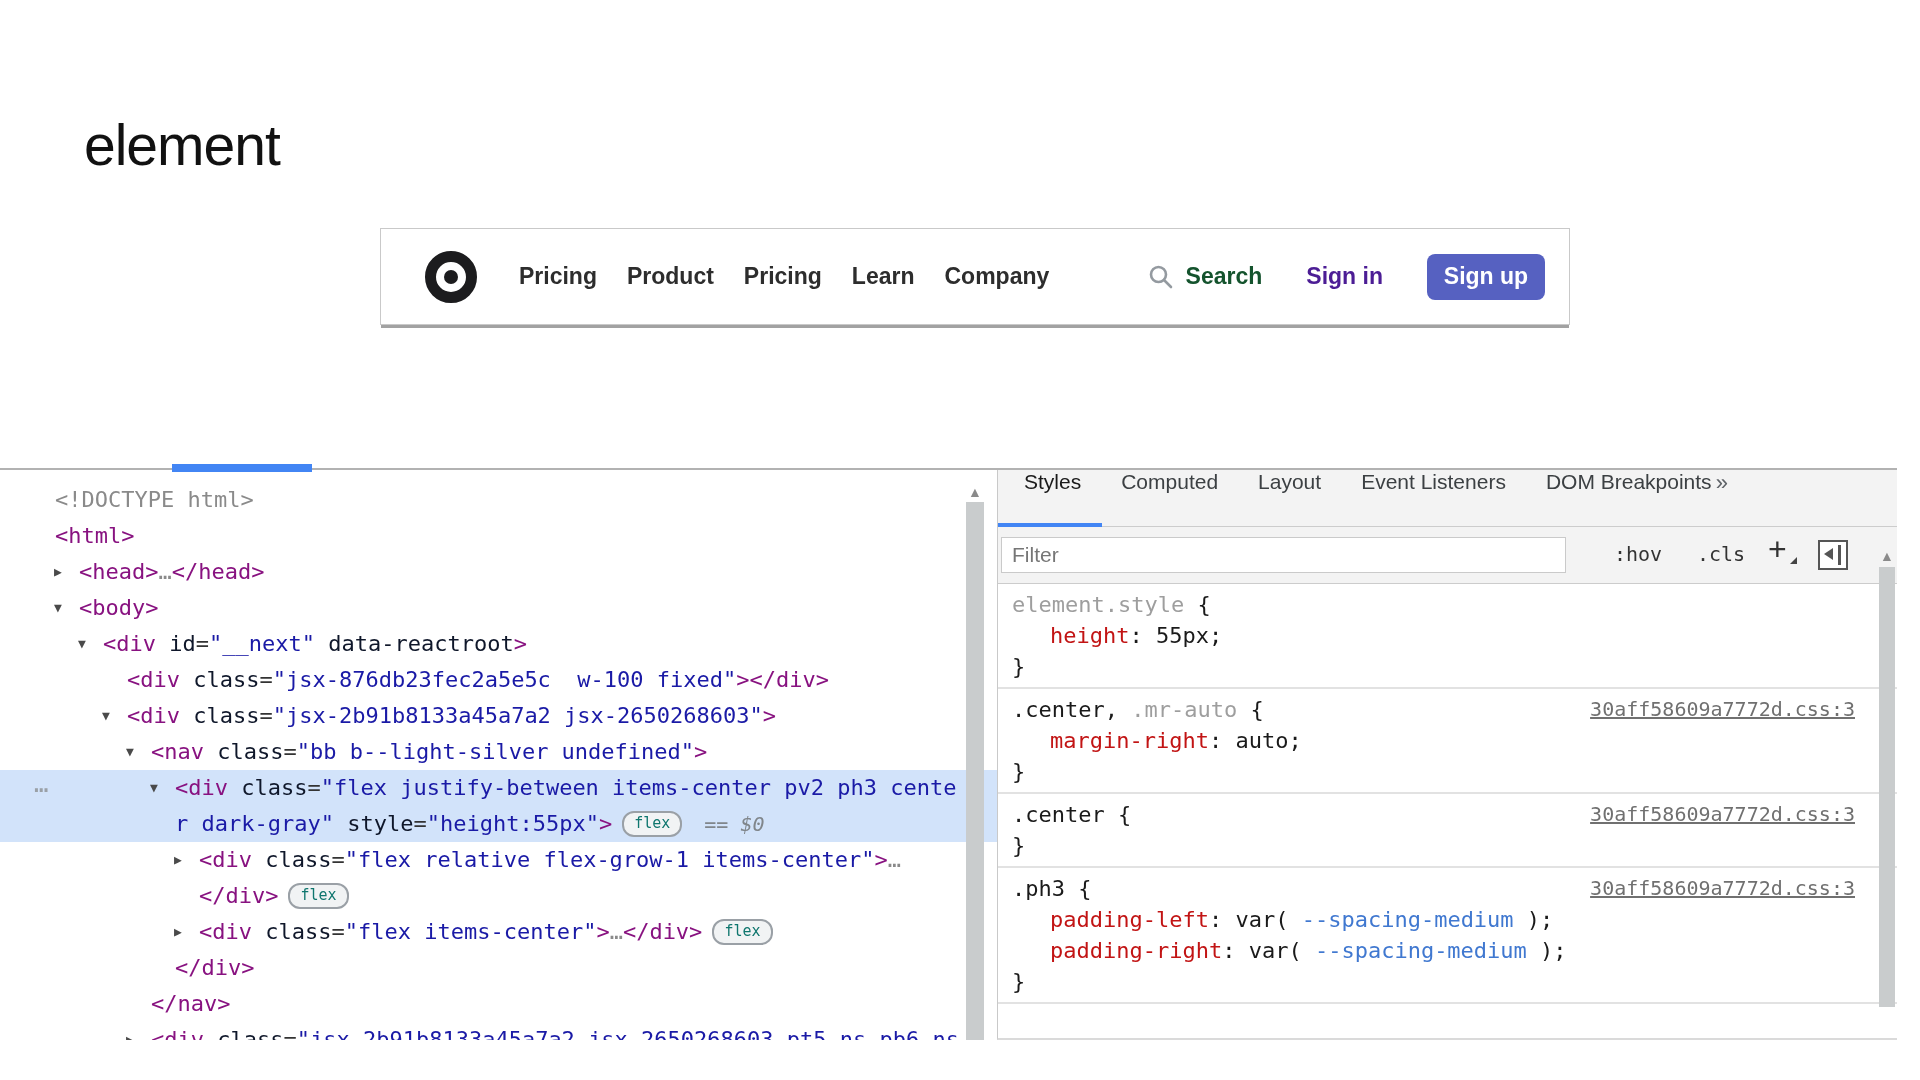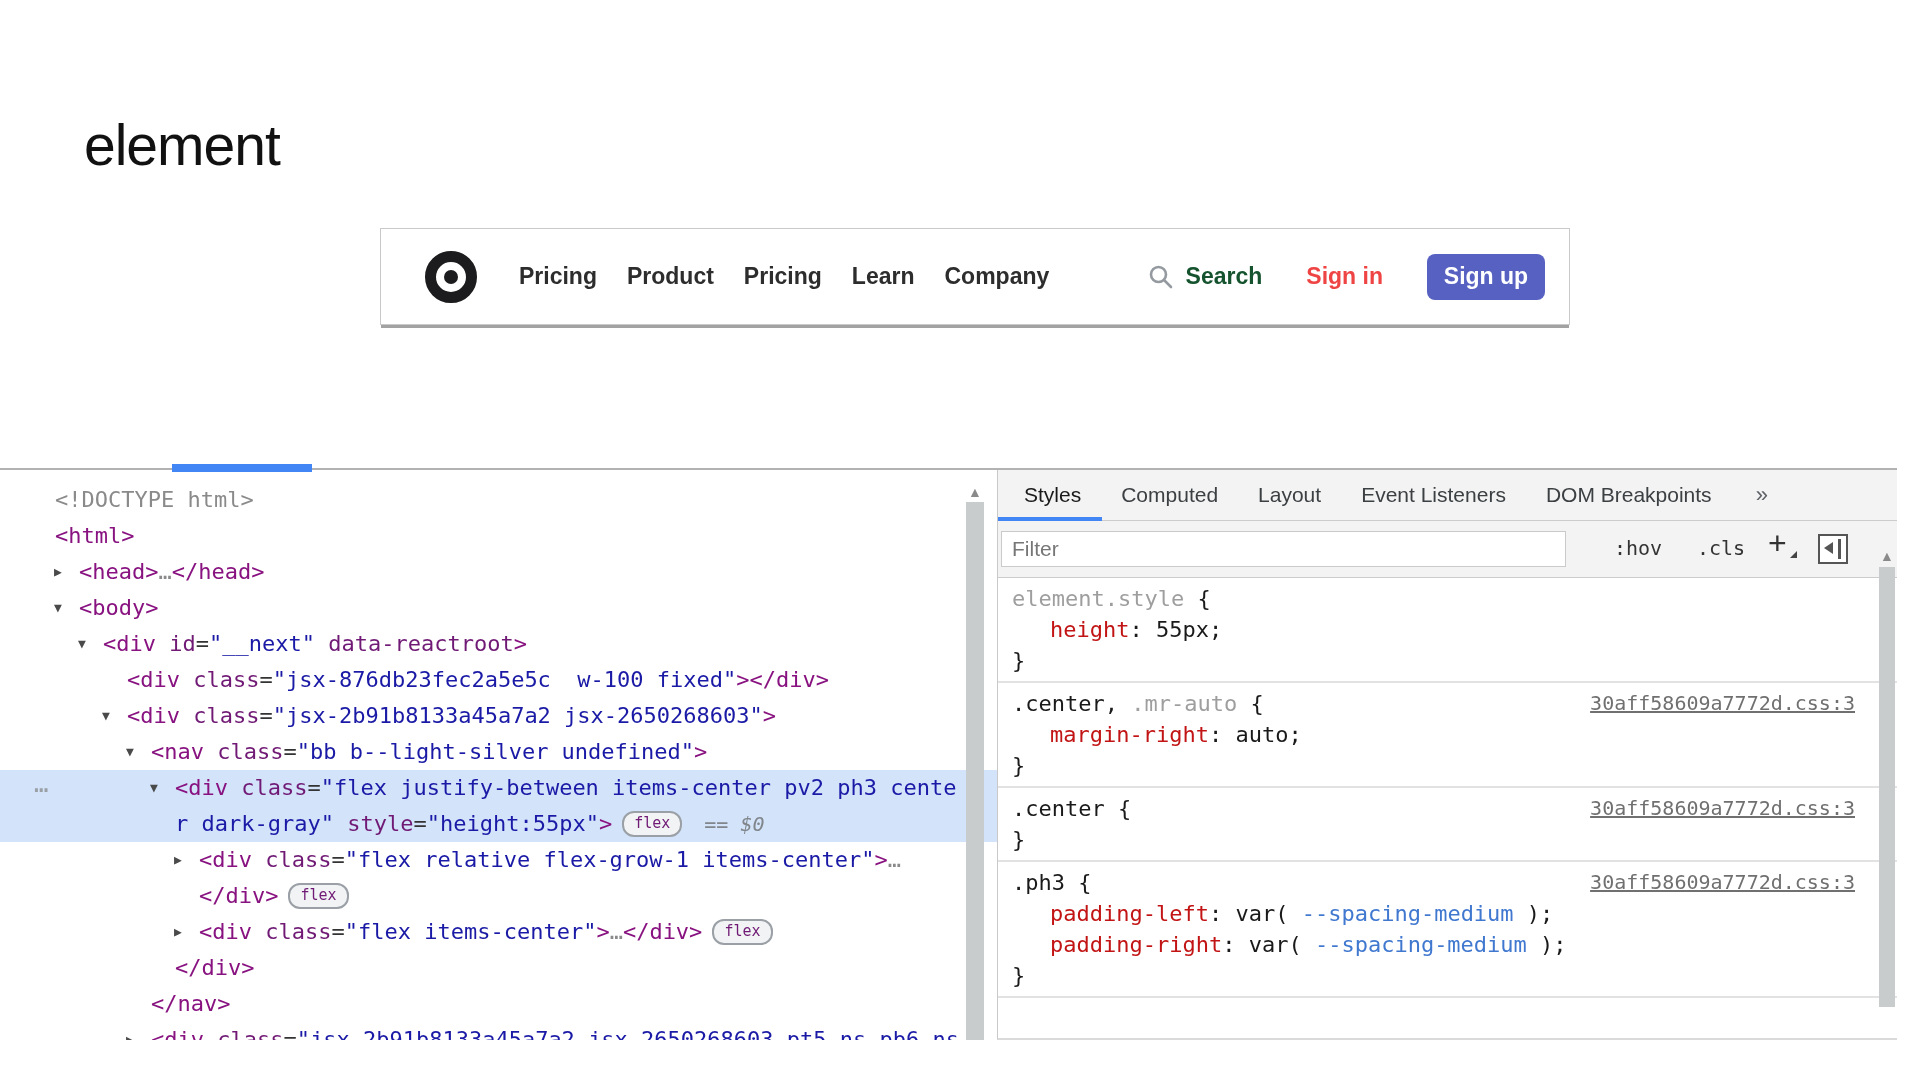--- a/index.html
+++ b/index.html
@@ -15,56 +15,56 @@
             background:#fff;border:1px solid #c9c9c9;box-shadow:0 4px 0 -1px #a2a2a2;
             display:flex;align-items:center;padding:0 24px 0 44px;}
   .logo{width:52px;height:52px;border-radius:50%;border:11px solid #1c1c1e;background:#fff;
         box-sizing:border-box;position:relative;flex:0 0 auto;}
   .logo::after{content:"";position:absolute;left:50%;top:50%;width:14px;height:14px;margin:-7px 0 0 -7px;
         border-radius:50%;background:#1c1c1e;}
   .nav-links{display:flex;gap:30px;margin-left:42px;}
   .nav-link{font-size:23px;font-weight:700;color:#2d2d2d;cursor:pointer;}
   .nav-right{margin-left:auto;display:flex;align-items:center;gap:44px;}
   .search-group{display:flex;align-items:center;gap:12px;color:#14532d;font-weight:700;font-size:23px;}
-  .signin{font-size:23px;font-weight:700;color:#ef4444;}
+  .signin{font-size:23px;font-weight:700;color:#4c1d95;}
   .signup-btn{width:118px;height:46px;background:#5661c1;color:#fff;border:none;border-radius:8px;
               font-family:"Liberation Sans",sans-serif;font-size:23px;font-weight:700;
               display:flex;align-items:center;justify-content:center;}
 
   
   .devtools{position:absolute;left:0;top:468px;width:1897px;height:570px;border-top:2px solid #b2b2b2;
             overflow:hidden;}
   .blue-bar{position:absolute;left:172px;top:464px;width:140px;height:8px;background:#4285f4;z-index:6;}
 
   
   .elements-pane{position:absolute;left:0;top:0;width:997px;height:570px;overflow:hidden;
                  padding-top:12px;box-sizing:border-box;background:#fff;}
   .tree-row{position:relative;font-family:"DejaVu Sans Mono",monospace;font-size:22px;line-height:36px;
             white-space:pre;}
   .tree-row.selected{background:#d2e3fa;}
   .tree-arrow{position:absolute;top:0;font-size:13px;line-height:36px;color:#4a4a4a;}
   .gutter-dots{position:absolute;left:34px;top:-4px;color:#9aa0a6;font-size:24px;letter-spacing:1px;}
   .tk-tag{color:#881280;}
-  .tk-attr{color:#701a75;}
+  .tk-attr{color:#0f172a;}
   .tk-val{color:#1a1aa6;}
   .tk-gray{color:#8a8a8a;}
   .tk-punct{color:#333;}
   .tk-eq{color:#80868b;font-style:italic;font-size:20px;}
   .flex-badge{display:inline-block;vertical-align:3px;margin:0 10px;padding:3px 10px 4px;
-              border:2px solid #9aa0a6;border-radius:12px;background:#f1f3f4;color:#701a75;
+              border:2px solid #9aa0a6;border-radius:12px;background:#f1f3f4;color:#0f766e;
               font-size:15px;line-height:1;font-family:"DejaVu Sans Mono",monospace;}
   .el-scroll-up{position:absolute;left:964px;top:12px;width:22px;height:20px;color:#8a8a8a;
                 font-size:14px;text-align:center;line-height:20px;}
   .el-scroll-thumb{position:absolute;left:966px;top:32px;width:18px;height:538px;background:#c9cccd;}
 
   
   .styles-pane{position:absolute;left:997px;top:0;width:900px;height:570px;box-sizing:border-box;
                border-left:1px solid #c9c9c9;border-bottom:2px solid #dadada;background:#fff;}
-  .tabs-bar{height:51px;background:#f3f3f3;border-bottom:1px solid #ccc;display:flex;align-items:center;
-            padding-left:26px;gap:40px;position:relative;font-size:21px;color:#3c4043;box-sizing:border-box;}
+  .tabs-bar{height:57px;background:#f3f3f3;border-bottom:1px solid #ccc;display:flex;
+            padding-left:26px;position:relative;font-size:21px;color:#3c4043;box-sizing:border-box;}
   .tab{cursor:pointer;white-space:nowrap;}
   .tab.active{color:#1a1a1a;}
   .tab-underline{position:absolute;left:0;bottom:-1px;width:104px;height:4px;background:#4285f4;}
   .more-tabs{margin-left:4px;font-size:22px;color:#5f6368;}
   .filter-row{height:57px;background:#f3f3f3;border-bottom:1px solid #ccc;position:relative;box-sizing:border-box;}
   .filter-input{position:absolute;left:3px;top:10px;width:565px;height:36px;box-sizing:border-box;
                 border:1px solid #cacaca;padding:0 10px;font-family:"Liberation Sans",sans-serif;
                 font-size:21px;color:#333;}
   .filter-input::placeholder{color:#767676;}
   .toggle-btn{position:absolute;top:15px;font-family:"DejaVu Sans Mono",monospace;font-size:20px;

